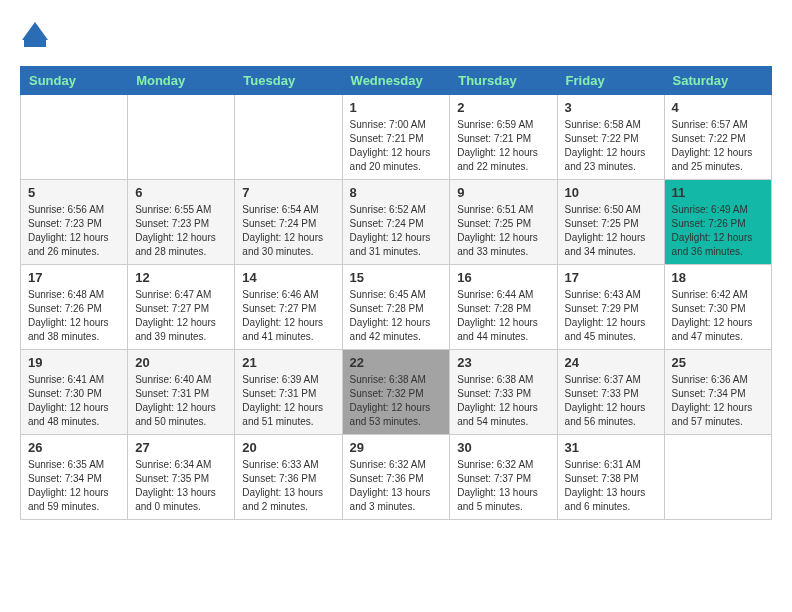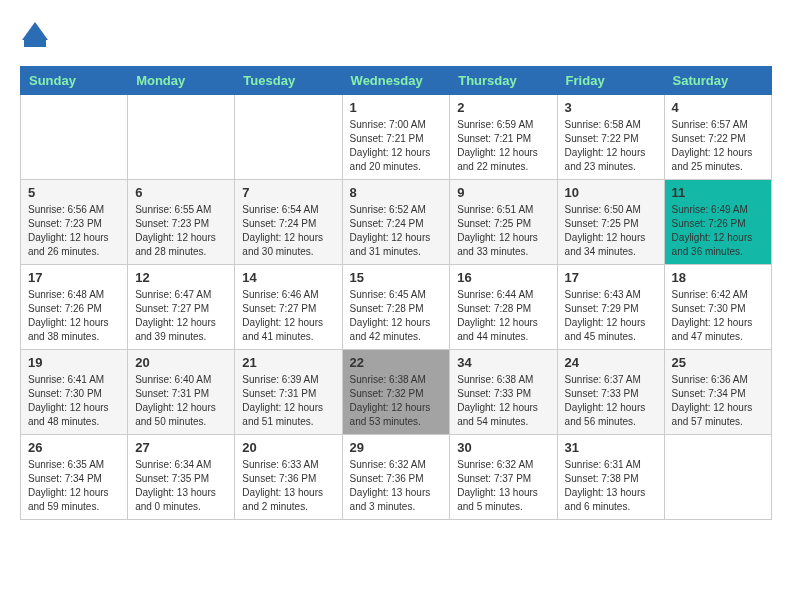--- a/index.html
+++ b/index.html
@@ -217,21 +217,21 @@
         </td>
         <td style="background: rgb(245, 245, 245);">
           <span class="day-number">21</span>
           <div class="day-info">Sunrise: 6:39 AM<br>Sunset: 7:31 PM<br>Daylight: 12 hours<br>and 51 minutes.</div>
         </td>
         <td style="background: #a3a3a3;">
           <span class="day-number">22</span>
           <div class="day-info">Sunrise: 6:38 AM<br>Sunset: 7:32 PM<br>Daylight: 12 hours<br>and 53 minutes.</div>
         </td>
         <td style="background: rgb(245, 245, 245);">
-          <span class="day-number">34</span>
+          <span class="day-number">23</span>
           <div class="day-info">Sunrise: 6:38 AM<br>Sunset: 7:33 PM<br>Daylight: 12 hours<br>and 54 minutes.</div>
         </td>
         <td style="background: rgb(245, 245, 245); margin-top: 34px;">
           <span class="day-number">24</span>
           <div class="day-info">Sunrise: 6:37 AM<br>Sunset: 7:33 PM<br>Daylight: 12 hours<br>and 56 minutes.</div>
         </td>
         <td style="background: rgb(245, 245, 245);">
           <span class="day-number">25</span>
           <div class="day-info">Sunrise: 6:36 AM<br>Sunset: 7:34 PM<br>Daylight: 12 hours<br>and 57 minutes.</div>
         </td>

